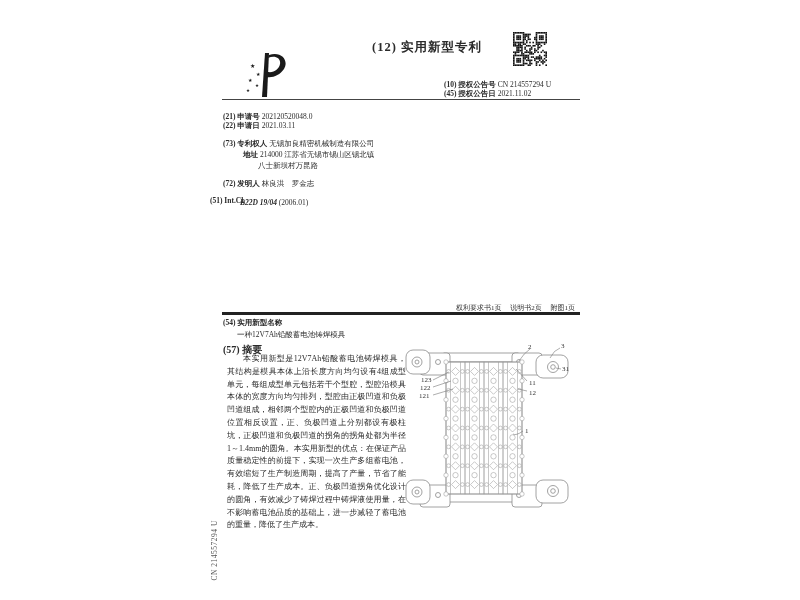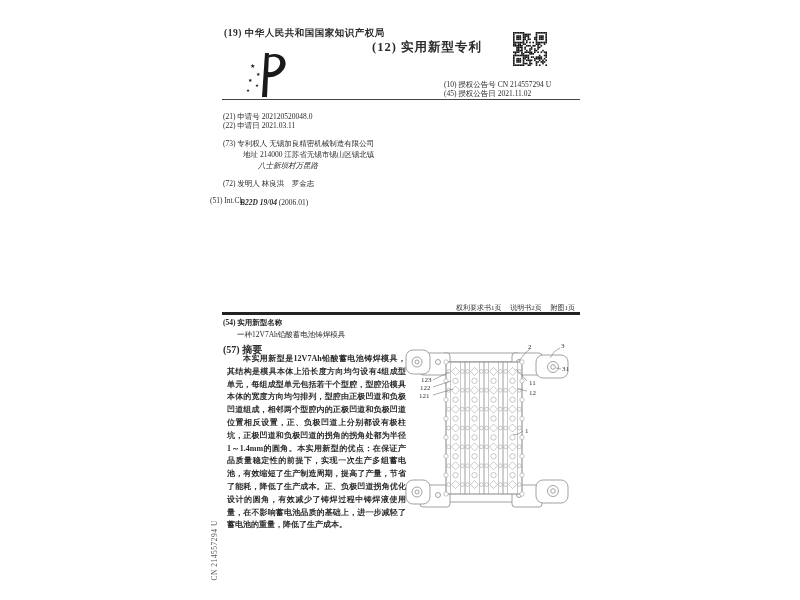--- a/index.html
+++ b/index.html
@@ -1,63 +1,62 @@
 <!DOCTYPE html>
 <html><head>
 <meta charset="utf-8">
 <style>
   html,body{margin:0;padding:0;background:#fff;}
   .canvas{position:relative;width:800px;height:600px;background:#ffffff;overflow:hidden;
           font-family:"Liberation Serif","DejaVu Serif",serif;color:#2b2b2b;}
   .abs{position:absolute;}
-  .b{font-weight:normal;}
+  .b{font-weight:bold;}
   
   .office{left:224px;top:27px;font-size:9.5px;font-weight:bold;letter-spacing:.5px;}
   .doctype{left:372px;top:39px;font-size:12.5px;font-weight:bold;letter-spacing:1px;}
   .logo{left:242px;top:52px;width:50px;height:46px;}
   .qr{left:513px;top:32px;width:34px;height:34px;}
   .pubno{left:444px;top:80px;font-size:7px;}
   .pubdate{left:444px;top:89px;font-size:7px;}
   .rule-thin{left:222px;top:99px;width:358px;height:1px;background:#444;}
   .rule-thick{left:222px;top:312px;width:358px;height:2.5px;background:#222;}
   
   .bib{font-size:7.5px;white-space:nowrap;}
   .l-appno{left:223px;top:112px;}
   .l-appdate{left:223px;top:121px;}
   .l-patentee{left:223px;top:139px;}
   .l-address{left:243px;top:150px;}
-  .l-address2{left:258px;top:161px;font-style:italic;}
+  .l-address2{left:258px;top:161px;}
   .l-inventor{left:223px;top:179px;}
   .l-intcl{left:210px;top:196px;}
   .l-intclv{left:240px;top:198px;}
   .intcl-code{font-style:italic;font-weight:bold;}
   
   .metaline{left:400px;top:303px;width:175px;font-size:7px;text-align:right;white-space:nowrap;}
   .metaline span{margin-left:7px;font-family:Liberation Serif, serif;}
   
   .l-54{left:223px;top:318px;font-size:7.5px;font-weight:bold;}
   .l-title{left:237px;top:330px;font-size:7.5px;}
   .l-57{left:223px;top:343px;font-size:10px;font-weight:bold;}
   .abstract{left:227px;top:353px;width:179px;font-size:8px;line-height:12.8px;
-            text-align:justify;text-indent:2em;font-weight:bold;}
+            text-align:justify;text-indent:2em;}
   
   .sideno{left:168px;top:530px;width:92px;font-size:7.5px;letter-spacing:.5px;color:#555;
           transform:rotate(-90deg);transform-origin:center;}
   
   .fig{left:404px;top:341px;width:182px;height:172px;}
   .fig text{font-size:7px;fill:#333;font-family:"Liberation Serif","DejaVu Serif",serif;}
   .fig .sh{fill:#ffffff;stroke:#8a8a8a;stroke-width:.8;}
   .fig .ld{fill:none;stroke:#777;stroke-width:.6;}
 </style>
 </head>
 <body>
 
 <div class="canvas">
 
-  <div class="abs office">(19) 中华人民共和国国家知识产权局</div>
 
   <svg class="abs logo" viewBox="0 0 50 46">
     <polygon points="23,1 27,1 25,45 20,45" fill="#1a1a1a"></polygon>
     <path d="M27,3 C40,-1 47,9 42,17 C38,23 31,26 25,25 L26,20 C32,21 37,17 38,12 C39,6 33,3 26,6 Z" fill="#1a1a1a"></path>
     <text x="8" y="16" font-size="6" fill="#1a1a1a">★</text>
     <text x="14" y="24" font-size="5" fill="#1a1a1a">★</text>
     <text x="6" y="30" font-size="5" fill="#1a1a1a">★</text>
     <text x="13" y="35" font-size="4.5" fill="#1a1a1a">★</text>
     <text x="4" y="40" font-size="4.5" fill="#1a1a1a">★</text>
   </svg>

